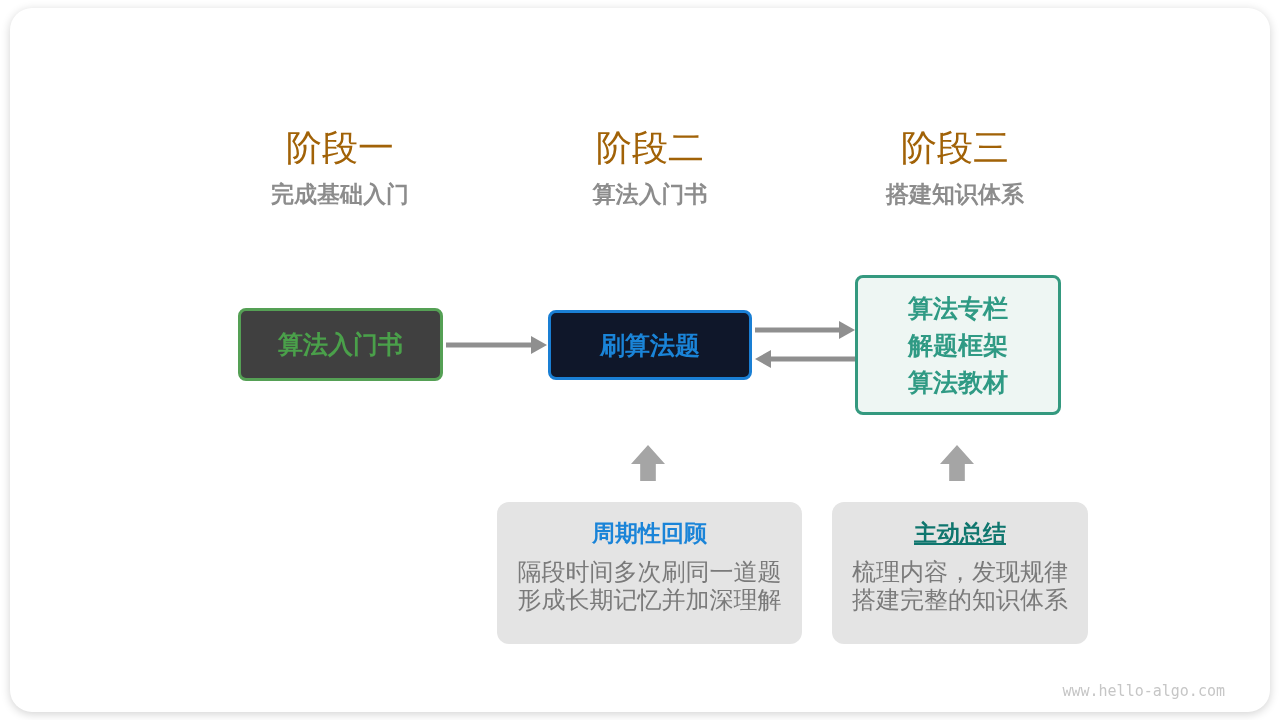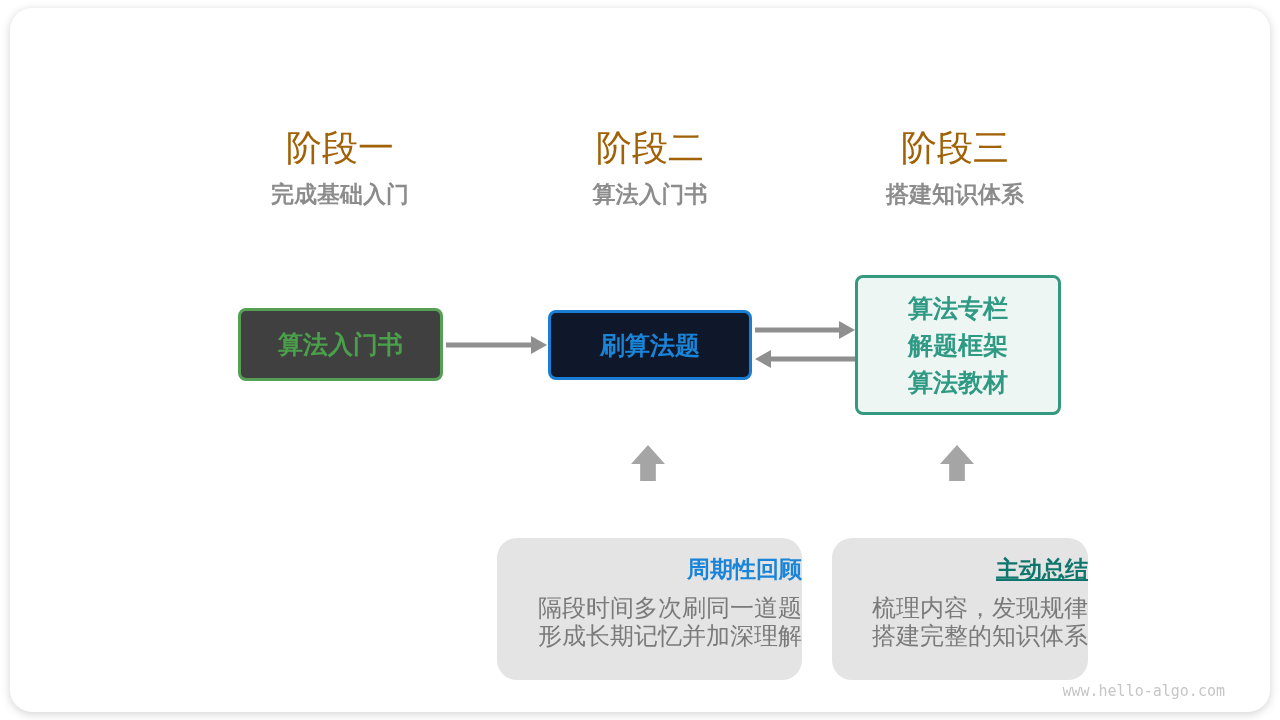--- a/index.html
+++ b/index.html
@@ -44,22 +44,22 @@
   #arrow-practice-resources { left:745px; top:312px; width:100px; }
   #arrow-resources-practice { left:745px; top:341px; width:100px; }
 
   
   .up-arrow { position:absolute; width:34px; height:36px; background:#a5a5a5;
               clip-path:polygon(50% 0%, 100% 53%, 73% 53%, 73% 100%, 27% 100%, 27% 53%, 0% 53%); }
   #up-arrow-review { left:621px; top:437px; }
   #up-arrow-summary { left:930px; top:437px; }
 
   
-  .note-card { position:absolute; background:#e4e4e4; border-radius:20px;
-               display:flex; flex-direction:column; align-items:flex-end; padding-top:18px;margin-top:36px; }
+  .note-card { position:absolute; background:#e4e4e4; border-radius:12px;
+               display:flex; flex-direction:column; align-items:center; padding-top:18px; }
   .note-title { font-size:23px; font-weight:700; line-height:26px; }
   .note-title.blue { color:#1a84d8; }
   .note-title.teal { color:#0f766e;text-decoration:underline; }
   .note-desc { margin-top:12px; font-size:24px; line-height:28px; color:#7a7a7a;
                text-align:center; font-weight:400; }
   #note-review { left:487px; top:494px; width:305px; height:142px; }
   #note-summary { left:822px; top:494px; width:256px; height:142px; }
 
   
   #watermark { position:absolute; right:45px; top:674px;

